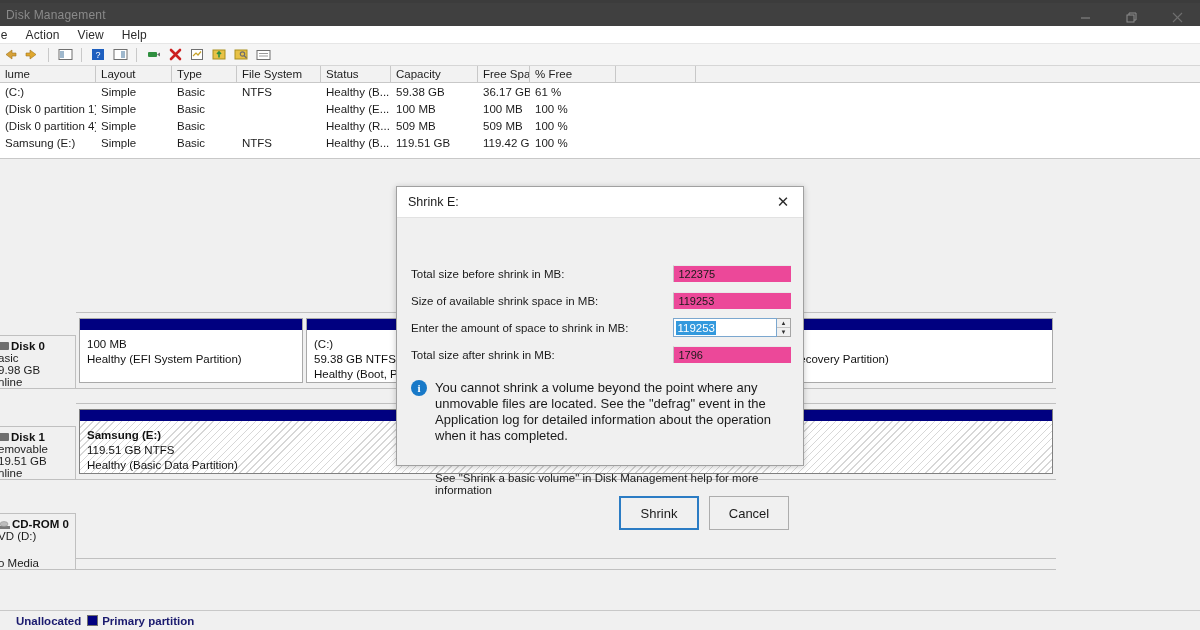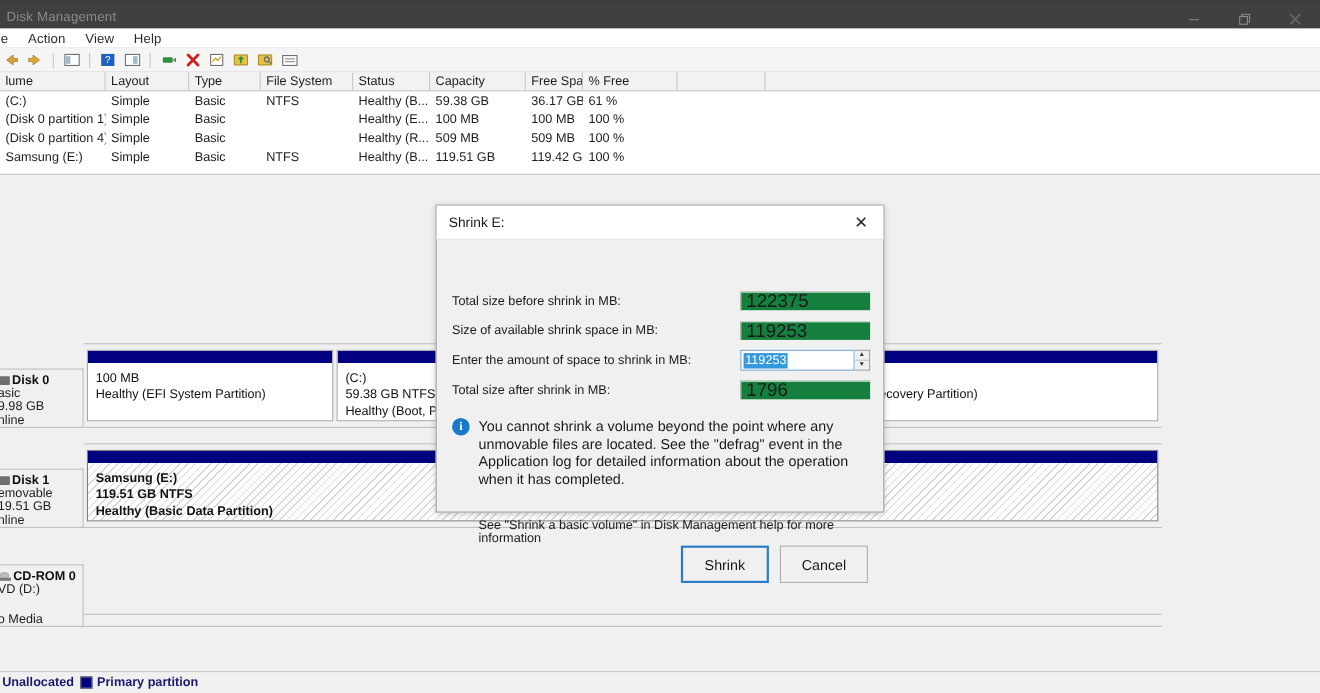--- a/index.html
+++ b/index.html
@@ -141,29 +141,29 @@
   .part-title { font-weight: normal; }
   .part.sel .part-body {
     flex: 1;
     background:
       repeating-linear-gradient(135deg,
         rgba(255,255,255,0) 0px, rgba(255,255,255,0) 4px,
         rgba(150,150,150,.38) 4px, rgba(150,150,150,.38) 5px),
       #ffffff;
   }
   .part.sel { border: 1px solid #808080; }
-  .part.sel .part-text { font-weight: bold; }
+  .part.sel .part-text { font-weight: normal; }
   .part.sel .part-title { font-weight: bold; }
   .part-body { flex: 1; background: #ffffff; }
 
   
   .legend {
     position: absolute; left: 0; bottom: 0; width: 1200px; height: 20px;
     background: #f0f0f0; border-top: 1px solid #c8c8c8;
-    display: flex; align-items: center; gap: 6px; padding-left: 2px;
+    display: flex; align-items: center; gap: 6px; padding-left: 16px;
     overflow: hidden;
   }
   .legend-item { display: flex; align-items: center; gap: 4px; }
   .legend-sw { width: 11px; height: 11px; border: 1px solid #707070; }
   .legend-label { font-size: 11.5px; color: #1a1a6e; font-weight: bold; white-space: nowrap; }
 
   
   .dialog {
     position: absolute; left: 396px; top: 186px; width: 408px; height: 280px;
     background: #f0f0f0;
@@ -179,23 +179,23 @@
   }
   .dlg-title-text { font-size: 12.5px; color: #1c1c1c; }
   .dlg-close {
     width: 40px; height: 30px; display: flex; align-items: center; justify-content: center;
     color: #2b2b2b; font-size: 15px;
   }
   .dlg-body { flex: 1; padding: 14px 12px 0 14px; position: relative; margin-top: 28px; }
   .frow { display: flex; align-items: center; height: 27px; }
   .flabel { font-size: 11.5px; color: #1a1a1a; width: 268px; white-space: nowrap; }
   .fval-ro {
-    width: 120px; height: 17px; background: #15803d;
+    width: 120px; height: 17px; background: #ec4899;
     border-left: 1px solid #c5c5c5; border-top: 1px solid #e8e8e8;
-    font-size: 17px; color: #1a1a1a; padding-left: 4px;
+    font-size: 11px; color: #1a1a1a; padding-left: 4px;
     display: flex; align-items: center;
   }
   .spin-wrap { display: flex; align-items: center; width: 120px; }
   .spin-input {
     flex: 1; height: 19px; background: #ffffff;
     border: 1px solid #7ba7cf;
     display: flex; align-items: center; padding-left: 2px;
   }
   .spin-val {
     font-size: 11.5px; color: #ffffff; background: #3399dd;

